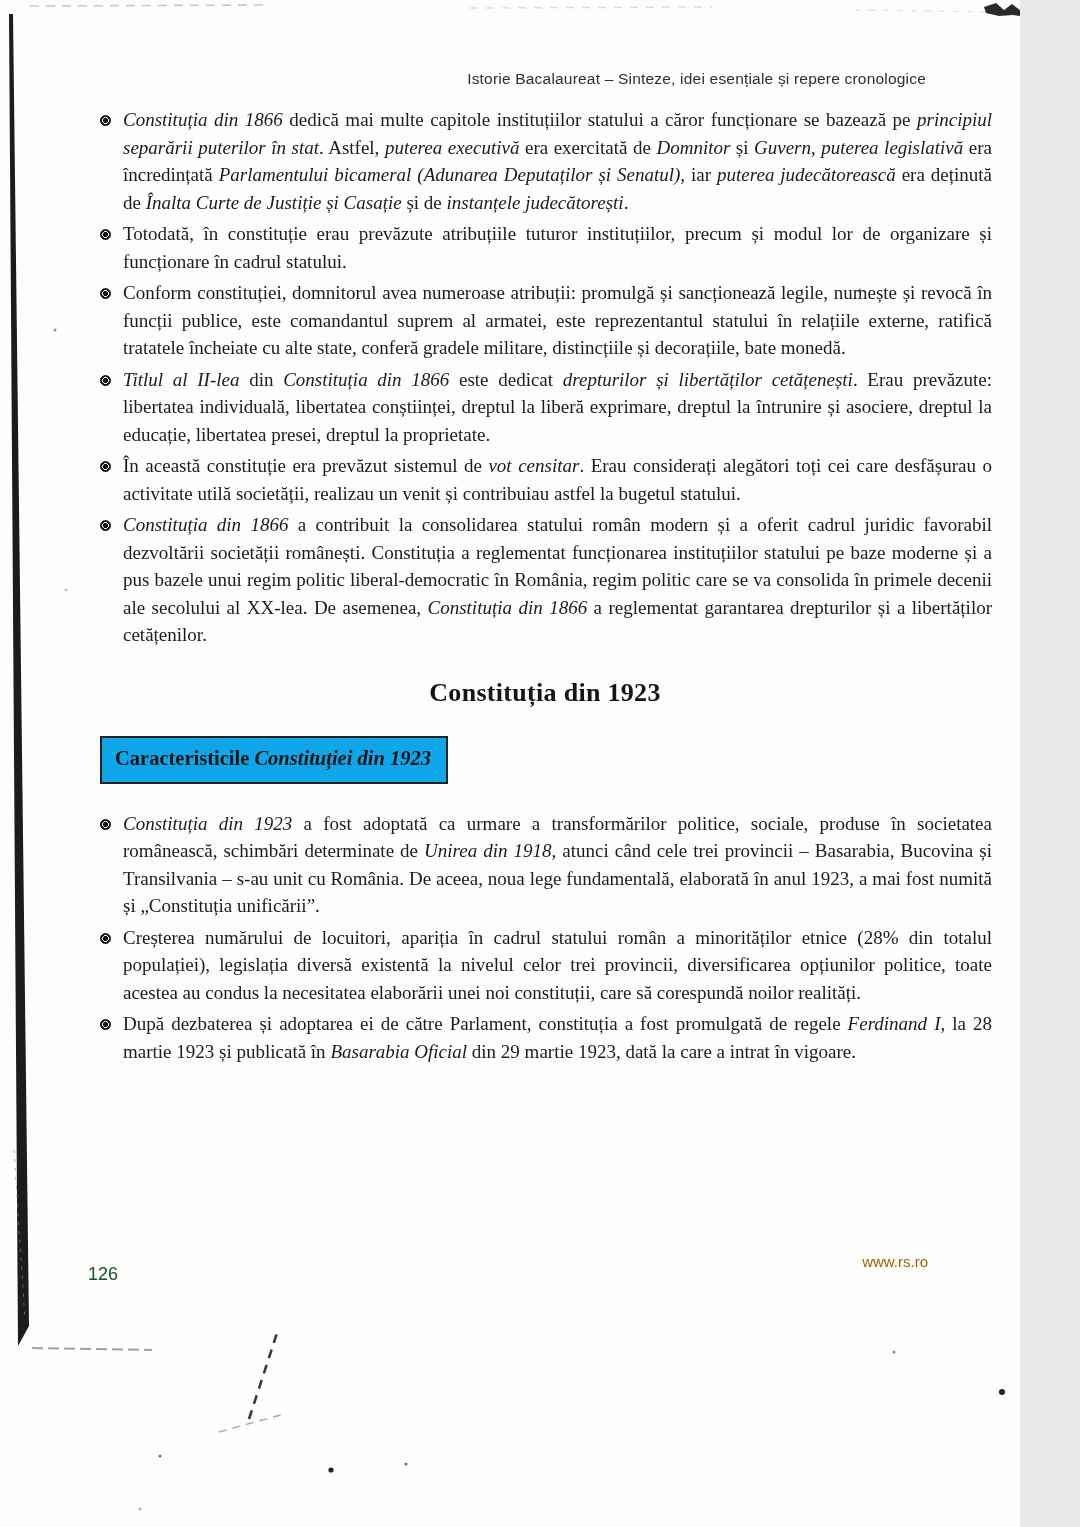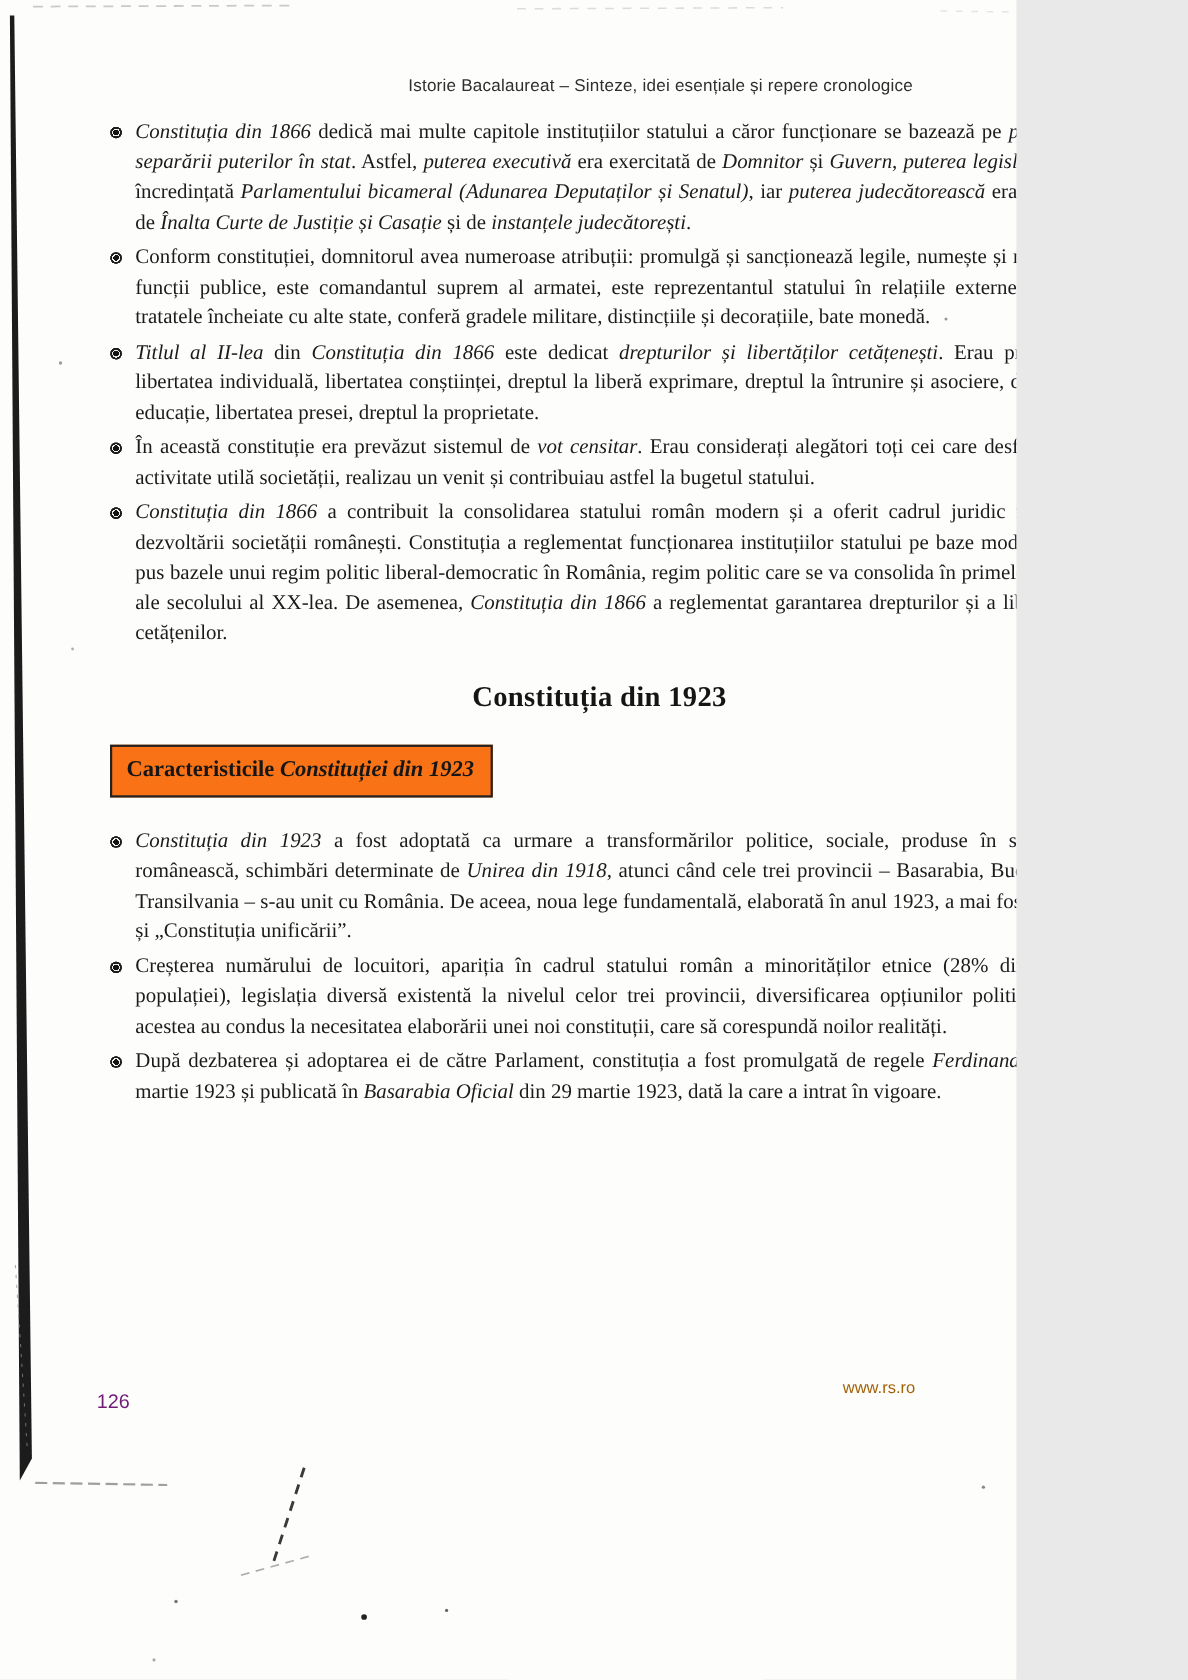--- a/index.html
+++ b/index.html
@@ -1,17 +1,17 @@
 <!DOCTYPE html>
 <html lang="ro"><head>
 <meta charset="utf-8">
 <style>
   html,body{margin:0;padding:0;background:#e9e9e9;}
   .screen{
-    position:relative;width:924px;height:1527px;background:#fdfdfc;
+    position:relative;width:1020px;height:1527px;background:#fdfdfc;
     overflow:hidden;font-family:"Liberation Serif", serif;color:#1b1b1b;
     -webkit-font-smoothing:antialiased;
   }
   .artifacts{position:absolute;left:0;top:0;width:1080px;height:1527px;pointer-events:none;}
   .running-head{
     position:absolute;top:70px;right:94px;
     font-family:"Liberation Sans", sans-serif;font-size:15.5px;color:#2e2e2e;
     letter-spacing:.2px;
   }
   .content{
@@ -27,26 +27,26 @@
   .seg-i{font-style:italic;margin-top:45px;}
   .seg-b{font-weight:bold;}
   .seg-bi{font-weight:bold;font-style:italic;}
   .heading{
     margin:30px 0 0 0;text-align:center;font-size:26px;font-weight:bold;
     letter-spacing:.3px;color:#151515;
   }
   .boxed{
     display:inline-block;margin:30px 0 0 2px;border:2px solid #222;
     padding:7px 15px 9px 13px;font-size:20.5px;font-weight:bold;color:#161616;
-    background:#f97316;
+    background:#0ea5e9;
   }
   .list-1923{margin-top:26px;}
   .page-number{
     position:absolute;left:88px;top:1264px;
-    font-family:"Liberation Sans", sans-serif;font-size:18px;color:#701a75;
+    font-family:"Liberation Sans", sans-serif;font-size:18px;color:#14532d;
   }
   .website{
     position:absolute;right:92px;top:1253px;
     font-family:"Liberation Sans", sans-serif;font-size:15px;color:#a16207;
   }
 </style>
 </head>
 <body>
 
 <div class="screen">
@@ -90,20 +90,24 @@
   <div class="running-head">Istorie Bacalaureat – Sinteze, idei esențiale și repere cronologice</div>
 
   <main class="content">
 
     <div class="bullet">
       <span class="marker"></span>
       <p class="btext"><span class="seg-i">Constituția din 1866</span><span> dedică mai multe capitole instituțiilor statului a căror funcționare se bazează pe </span><span class="seg-i">principiul separării puterilor în stat</span><span>. Astfel, </span><span class="seg-i">puterea executivă</span><span> era exercitată de </span><span class="seg-i">Domnitor</span><span> și </span><span class="seg-i">Guvern</span><span>, </span><span class="seg-i">puterea legislativă</span><span> era încredințată </span><span class="seg-i">Parlamentului bicameral (Adunarea Deputaților și Senatul)</span><span>, iar </span><span class="seg-i">puterea judecătorească</span><span> era deținută de </span><span class="seg-i">Înalta Curte de Justiție și Casație</span><span> și de </span><span class="seg-i">instanțele judecătorești</span><span>.</span></p>
     </div>
     <div class="bullet">
       <span class="marker"></span>
+      <p class="btext"><span>Totodată, în constituție erau prevăzute atribuțiile tuturor instituțiilor, precum și modul lor de organizare și funcționare în cadrul statului.</span></p>
+    </div>
+    <div class="bullet">
+      <span class="marker"></span>
       <p class="btext"><span>Conform constituției, domnitorul avea numeroase atribuții: promulgă și sancționează legile, numește și revocă în funcții publice, este comandantul suprem al armatei, este reprezentantul statului în relațiile externe, ratifică tratatele încheiate cu alte state, conferă gradele militare, distincțiile și decorațiile, bate monedă.</span></p>
     </div>
     <div class="bullet">
       <span class="marker"></span>
       <p class="btext"><span class="seg-i">Titlul al II-lea</span><span> din </span><span class="seg-i">Constituția din 1866</span><span> este dedicat </span><span class="seg-i">drepturilor și libertăților cetățenești</span><span>. Erau prevăzute: libertatea individuală, libertatea conștiinței, dreptul la liberă exprimare, dreptul la întrunire și asociere, dreptul la educație, libertatea presei, dreptul la proprietate.</span></p>
     </div>
     <div class="bullet">
       <span class="marker"></span>
       <p class="btext"><span>În această constituție era prevăzut sistemul de </span><span class="seg-i">vot censitar</span><span>. Erau considerați alegători toți cei care desfășurau o activitate utilă societății, realizau un venit și contribuiau astfel la bugetul statului.</span></p>
     </div>

